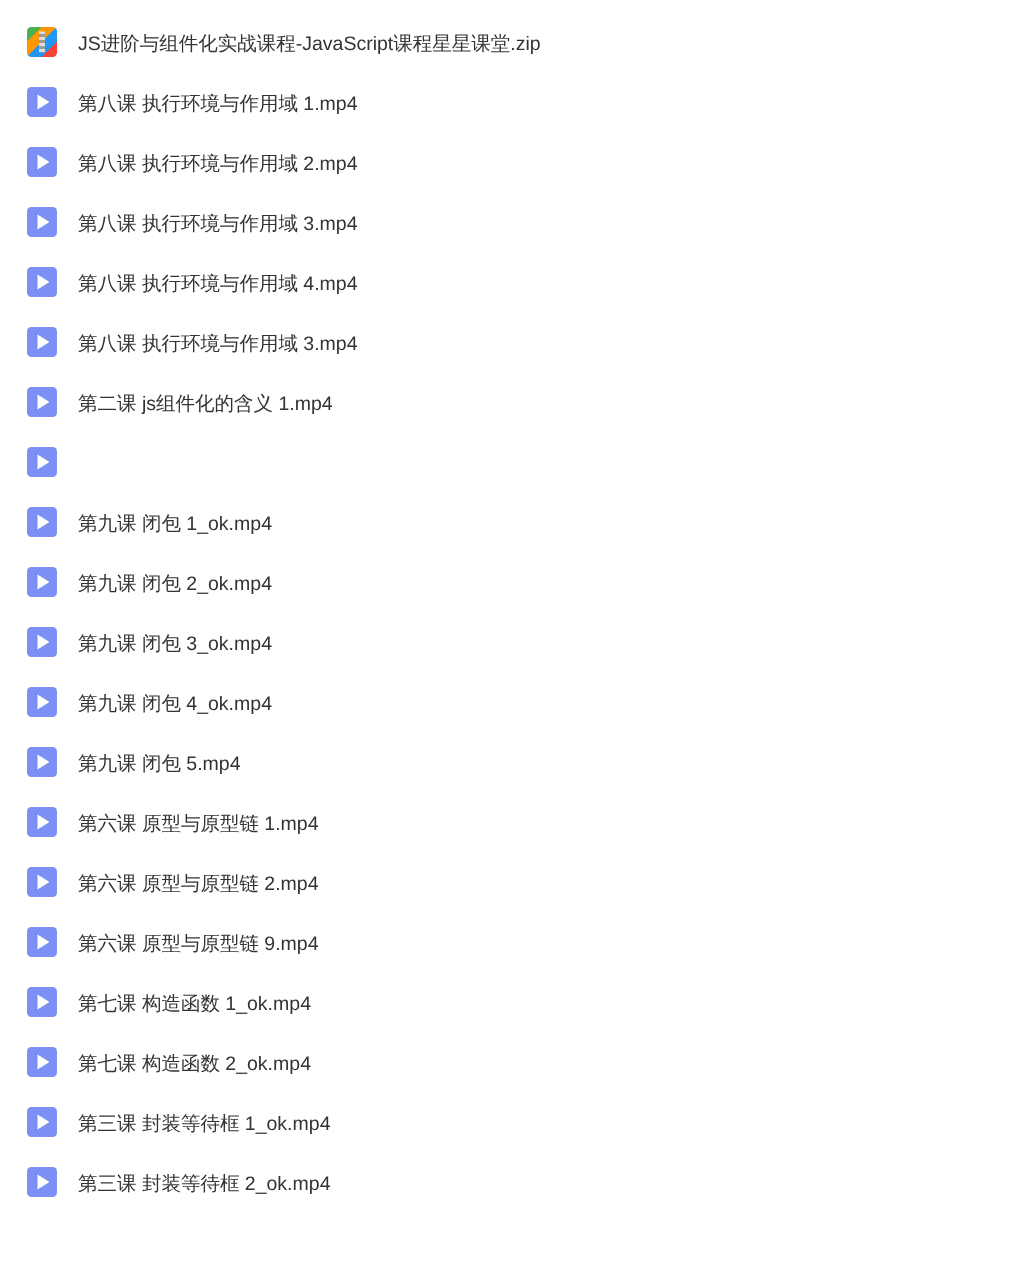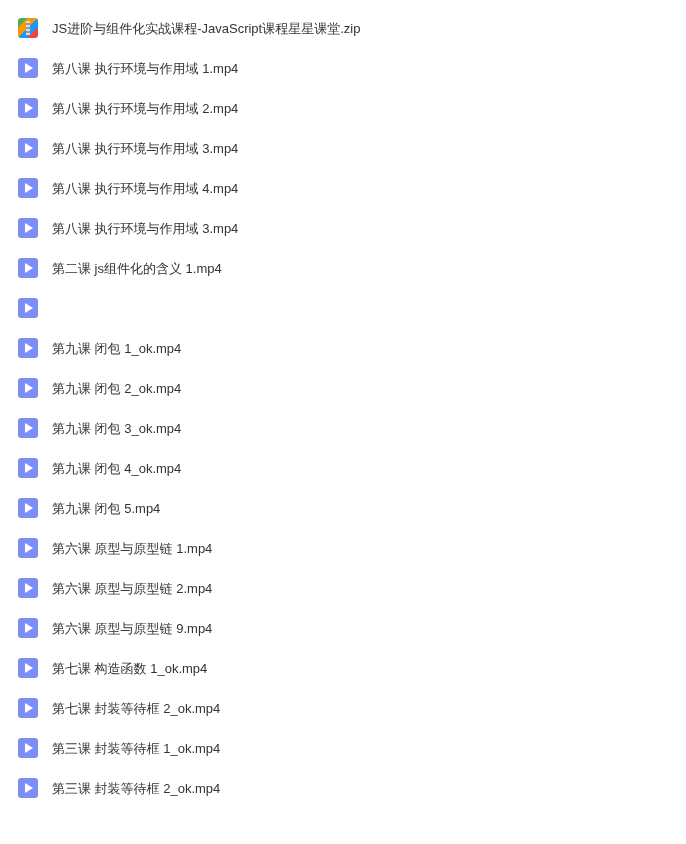--- a/index.html
+++ b/index.html
@@ -139,21 +139,21 @@
     <div class="file-item">
       <div class="icon icon-video"></div>
       <span class="file-name">第六课 原型与原型链 9.mp4</span>
     </div>
     <div class="file-item">
       <div class="icon icon-video"></div>
       <span class="file-name">第七课 构造函数 1_ok.mp4</span>
     </div>
     <div class="file-item">
       <div class="icon icon-video"></div>
-      <span class="file-name">第七课 封装等待框 2_ok.mp4</span>
+      <span class="file-name">第七课 构造函数 2_ok.mp4</span>
     </div>
     <div class="file-item">
       <div class="icon icon-video"></div>
       <span class="file-name">第三课 封装等待框 1_ok.mp4</span>
     </div>
     <div class="file-item">
       <div class="icon icon-video"></div>
       <span class="file-name">第三课 封装等待框 2_ok.mp4</span>
     </div>
   </div>

